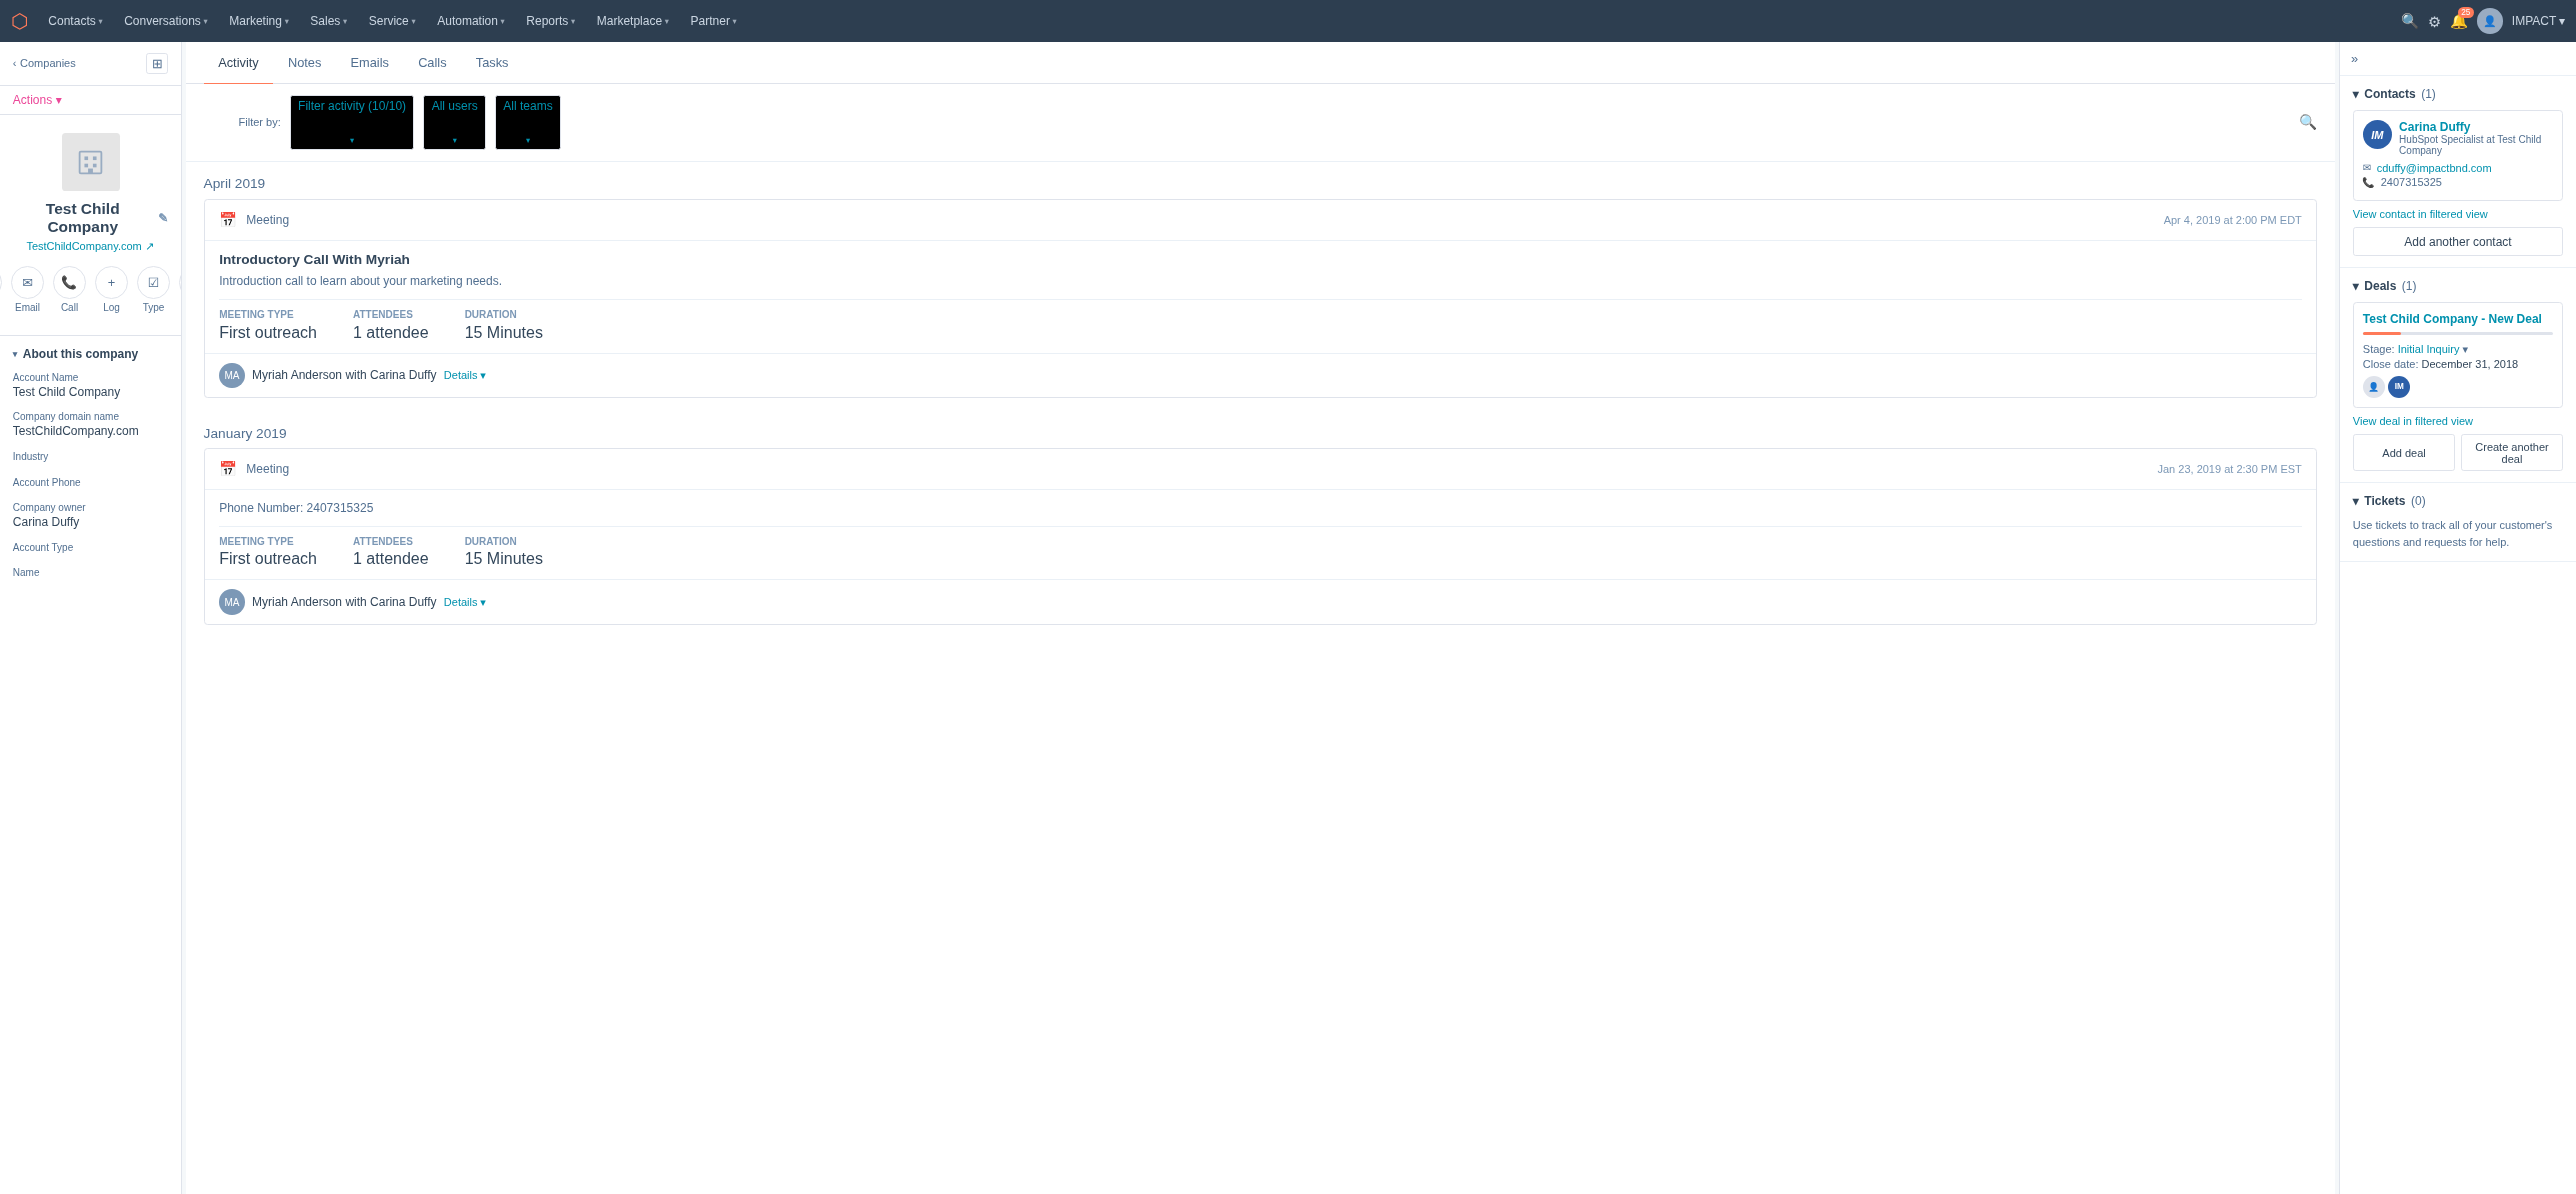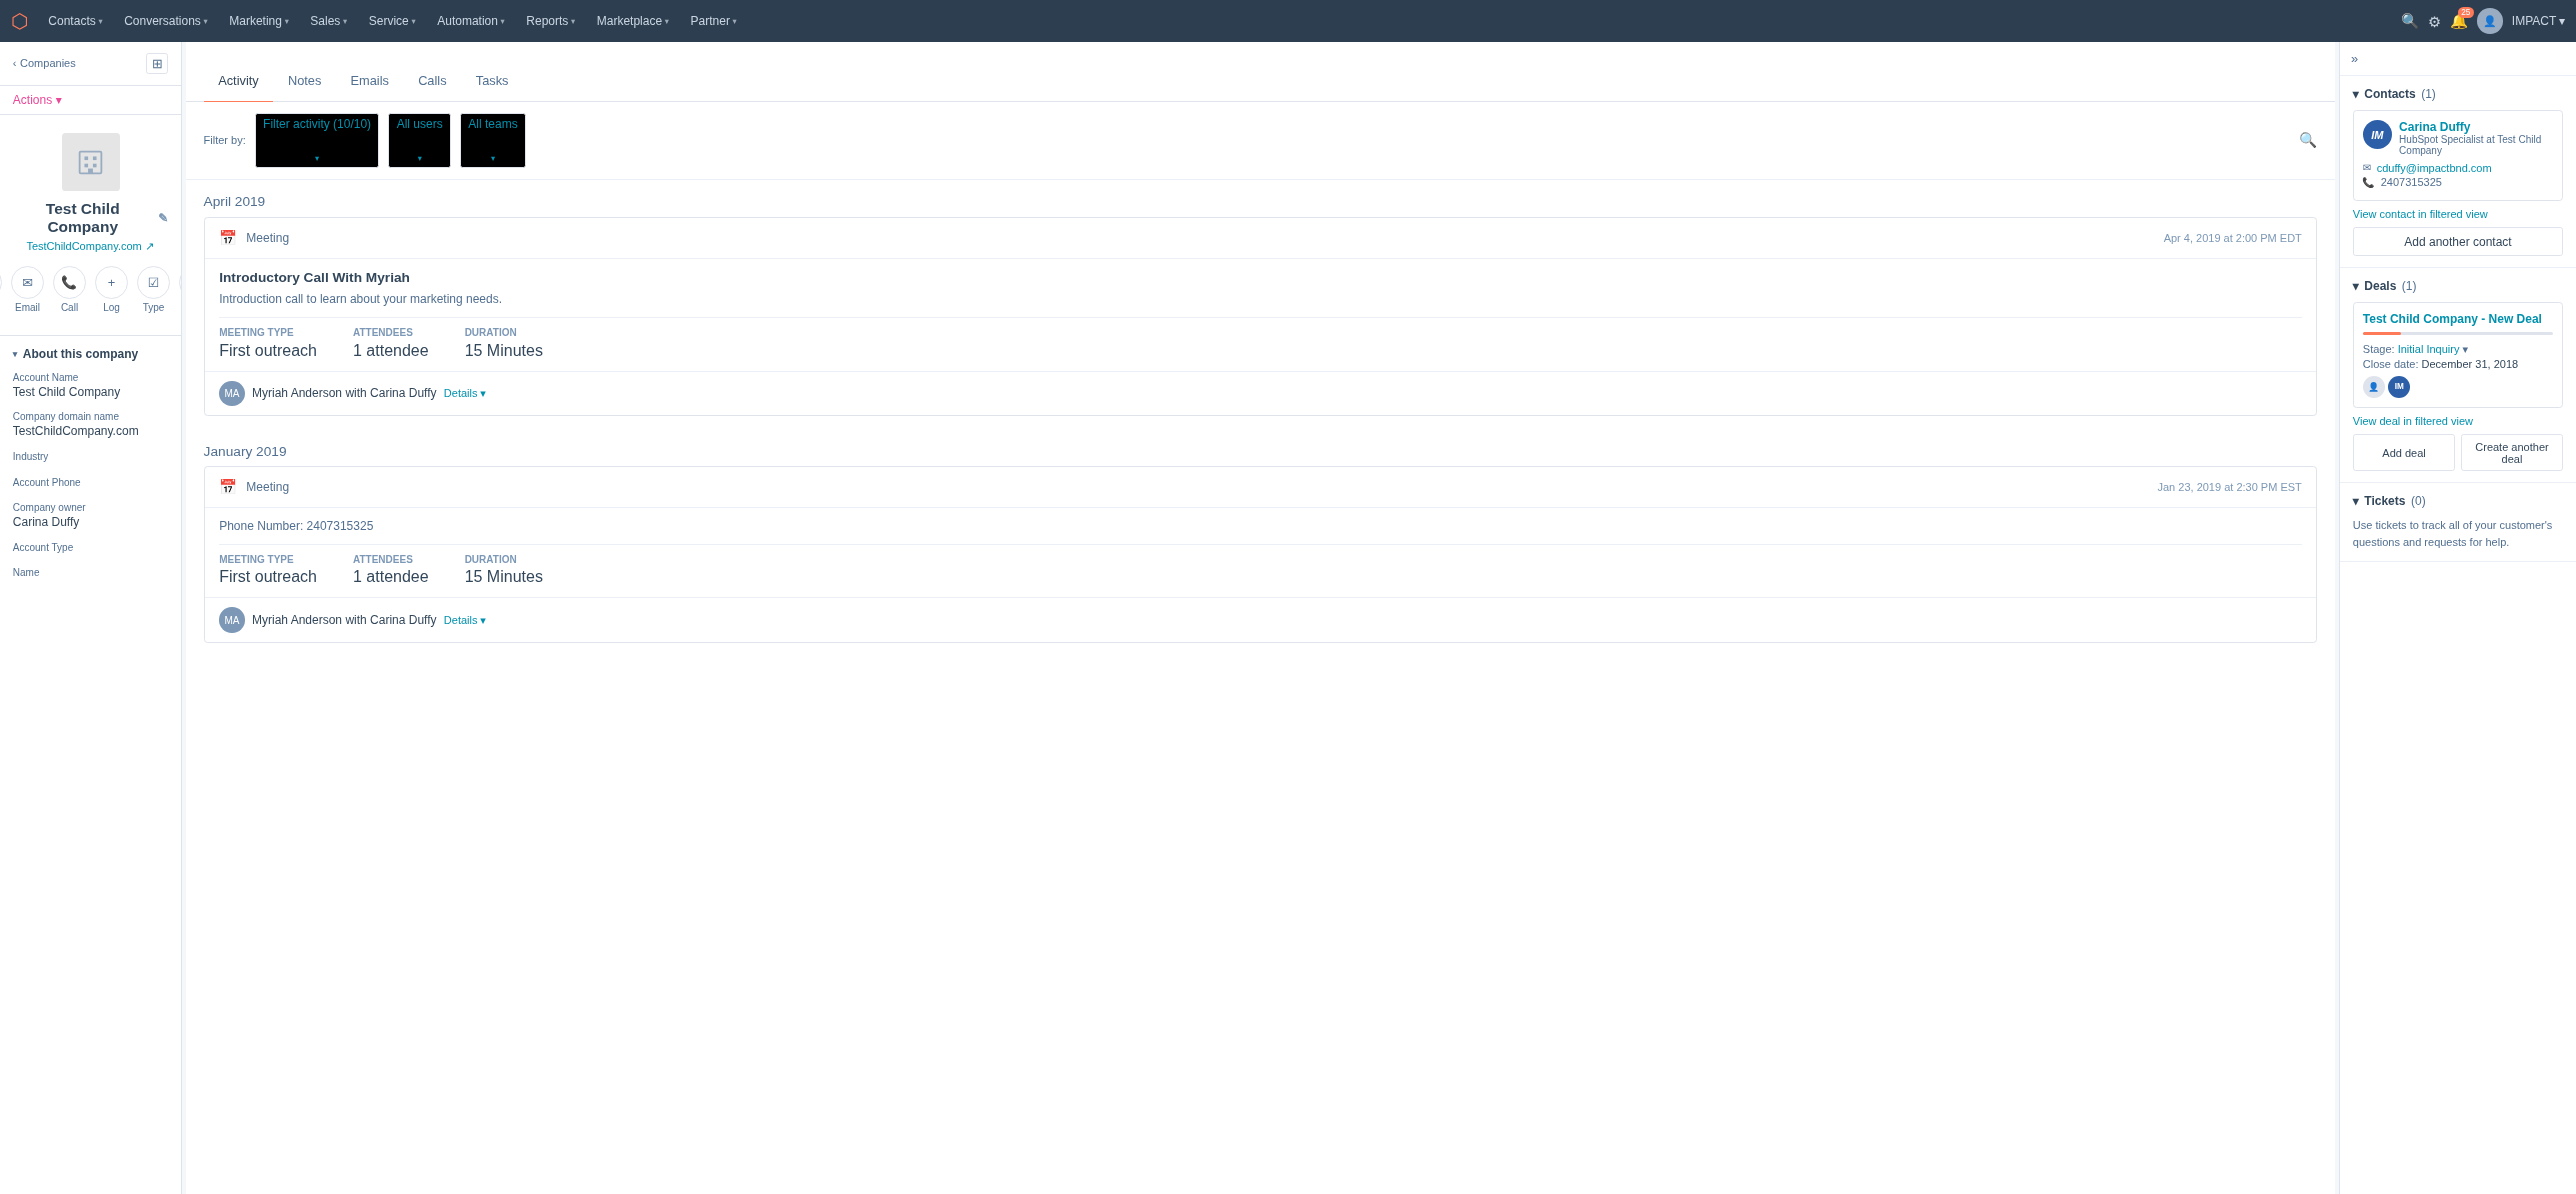--- a/index.html
+++ b/index.html
@@ -56,25 +56,25 @@
     .section-header { display: flex; align-items: center; gap: 5.5px; font-size: 12px; font-weight: 600; color: #33475b; margin-bottom: 11px; cursor: pointer; }
     .section-header .chevron { font-size: 9px; color: #516f90; }
     .field-item { margin-bottom: 12.8px; }
     .field-label { font-size: 10px; color: #516f90; margin-bottom: 1.8px; }
     .field-value { font-size: 12px; color: #33475b; display: flex; align-items: center; gap: 5.5px; }
     .field-value .copy-icon { color: #99acc2; font-size: 10px; cursor: pointer; opacity: 0; }
 
     
     .main-content { flex: 1; background: #fff; overflow-y: auto; }
     .activity-tabs { display: flex; border-bottom: 0.9px solid #dfe3eb; padding: 0 18px; }
-    .tab { padding: 12.8px 14.6px; font-size: 12.8px; color: #516f90; cursor: pointer; border-bottom: 1.8px solid transparent; margin-bottom: -0.9px; margin-top: 18px; }
+    .tab { padding: 12.8px 14.6px; font-size: 12.8px; color: #516f90; cursor: pointer; border-bottom: 1.8px solid transparent; margin-bottom: -0.9px; }
     .tab.active { color: #33475b; border-bottom-color: #ff7a59; font-weight: 500; }
 
     .filter-bar { display: flex; align-items: center; padding: 11px 18px; gap: 9px; border-bottom: 0.9px solid #eaf0f6; }
-    .filter-label { font-size: 11px; color: #516f90; }
+    .filter-label { font-size: 11px; color: #516f90; margin-left: 35px; }
     .filter-dropdown { display: flex; align-items: center; gap: 22px; font-size: 12px; color: #0091ae; cursor: pointer; padding: 3.6px 7.3px; border: 0.9px solid #dfe3eb; border-radius: 2.7px; background: #000000; flex-direction: column; }
     .filter-dropdown .caret { font-size: 8.2px; }
     .filter-search { margin-left: auto; color: #516f90; font-size: 14.6px; cursor: pointer; }
 
     .timeline { padding: 0 18px; }
     .month-header { font-size: 13.7px; color: #516f90; padding: 14.6px 0 7.3px; font-weight: 400; }
     .activity-card { border: 0.9px solid #dfe3eb; border-radius: 3.6px; margin-bottom: 12.8px; background: #fff; }
     .activity-card-header { display: flex; align-items: center; padding: 11px 14.6px; border-bottom: 0.9px solid #eaf0f6; }
     .activity-type-icon { color: #516f90; font-size: 14.6px; margin-right: 9px; }
     .activity-type { font-size: 12px; color: #516f90; }

